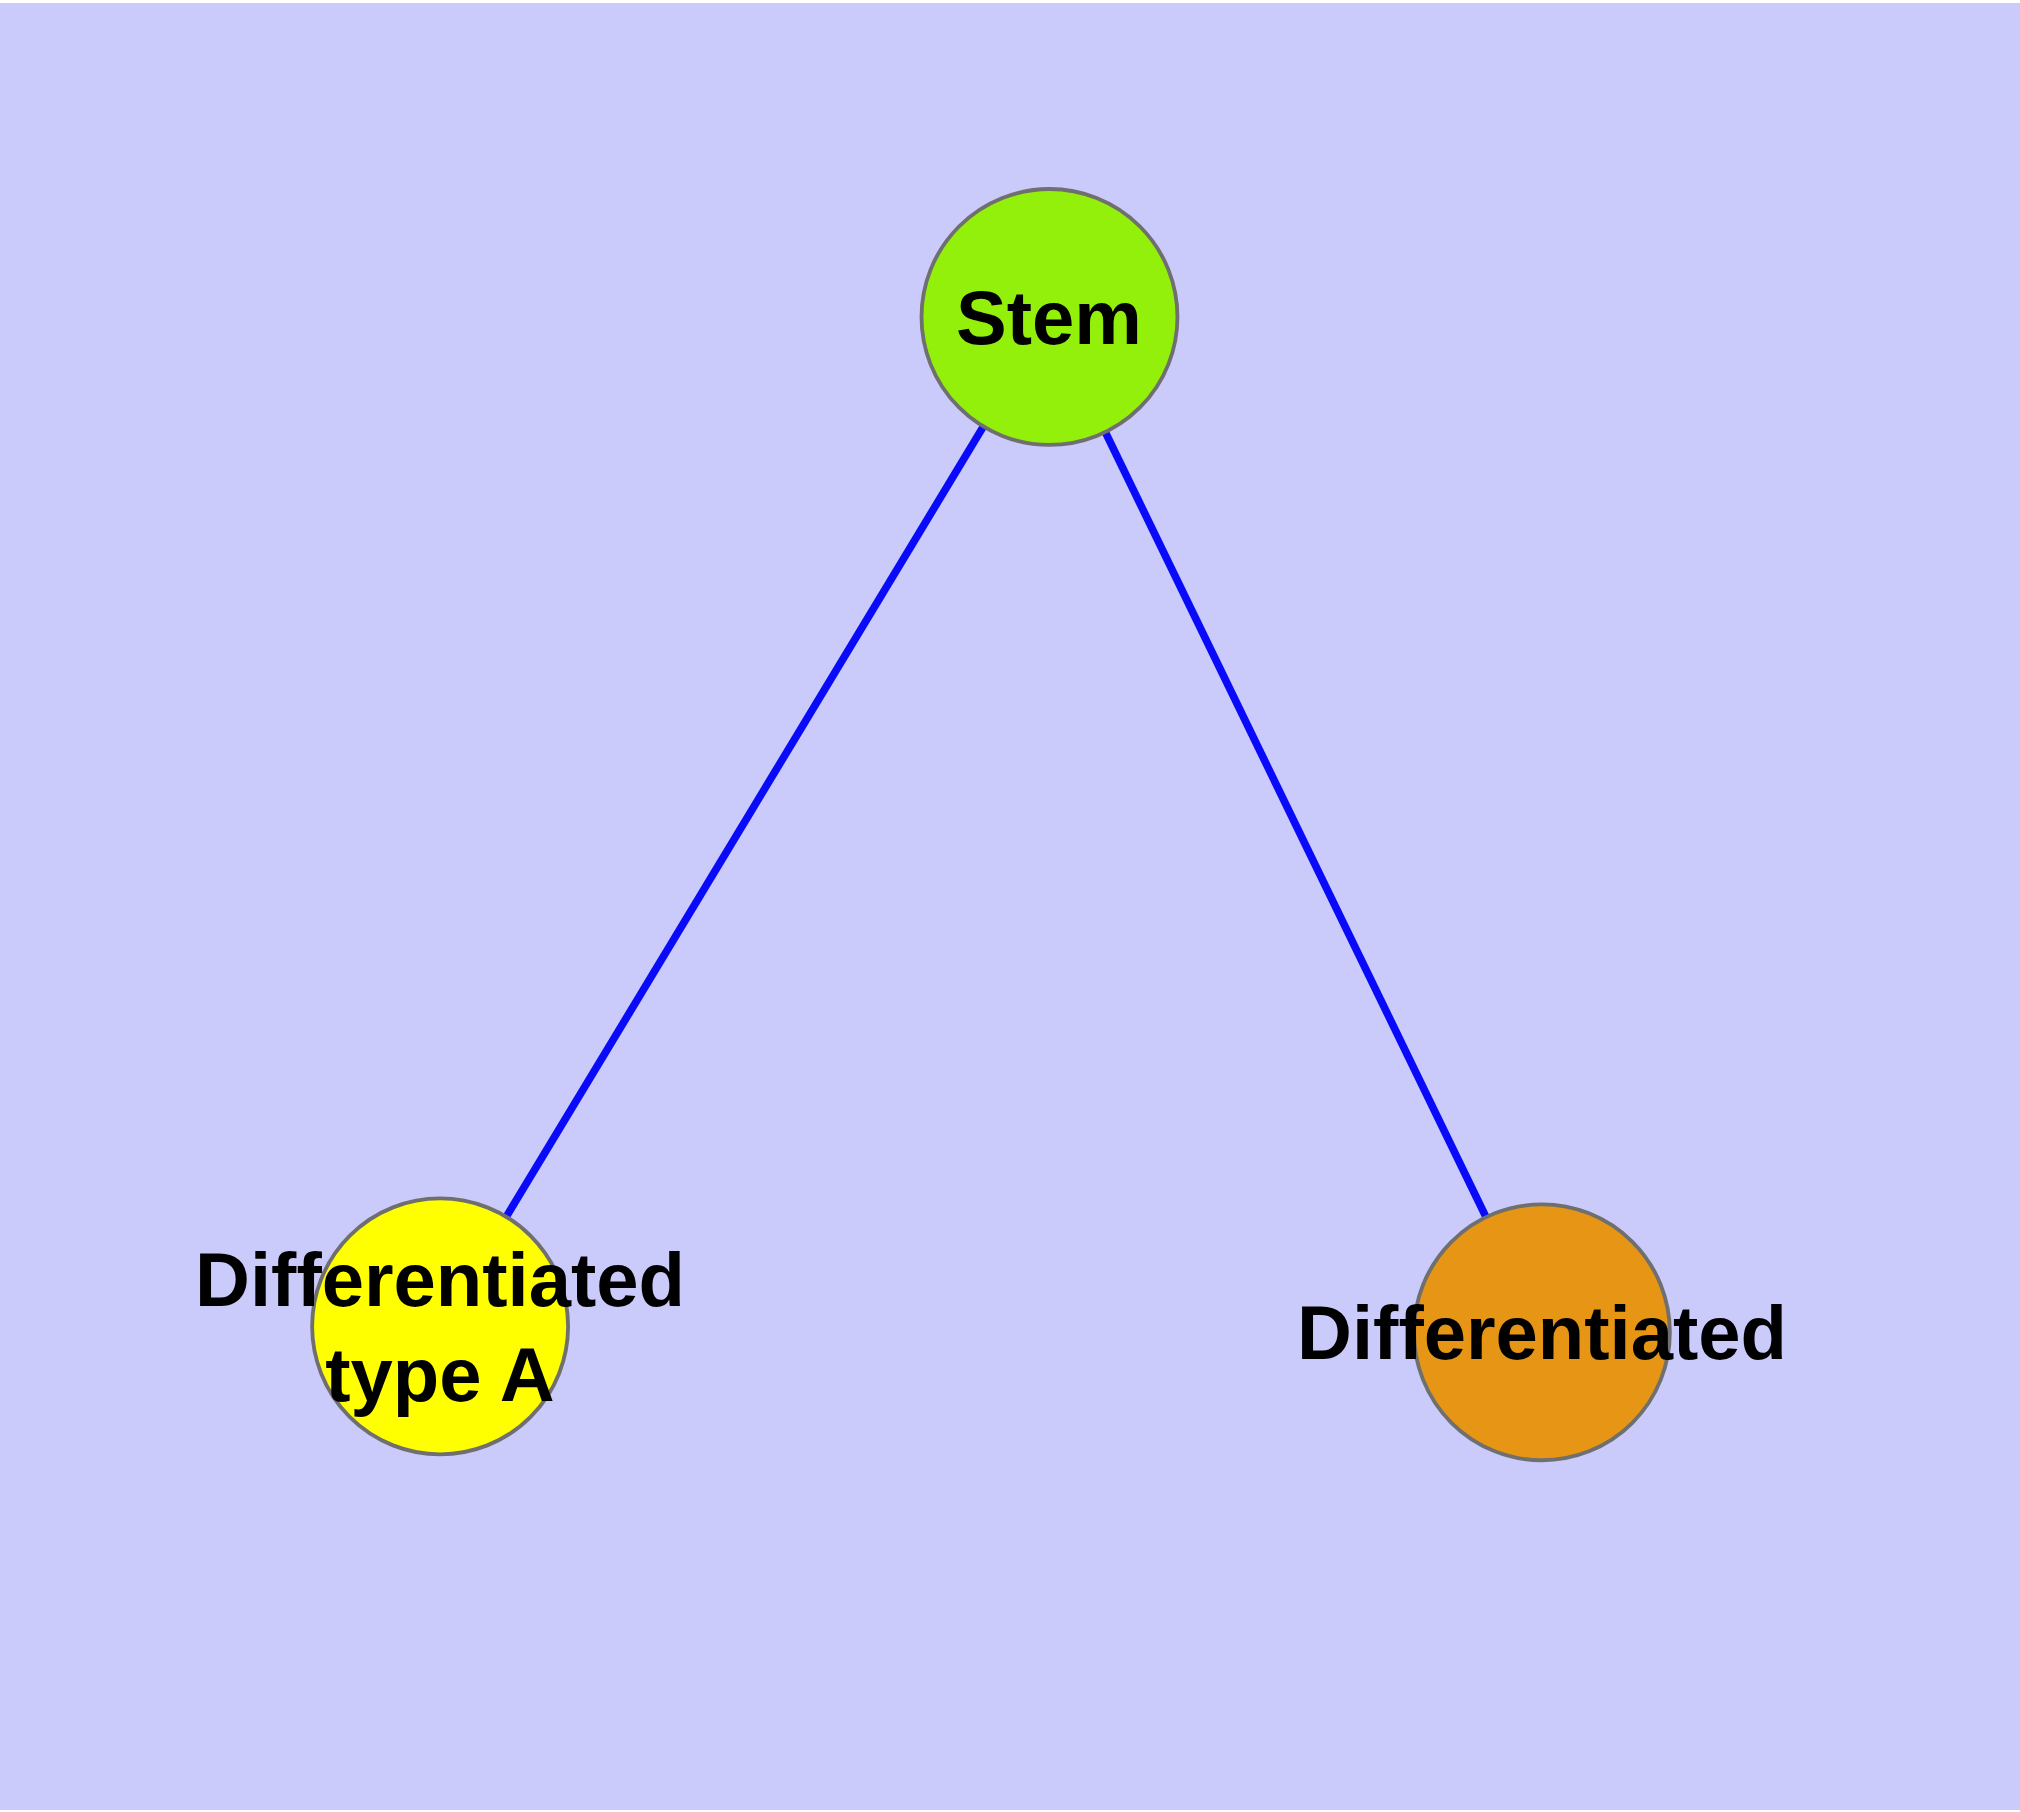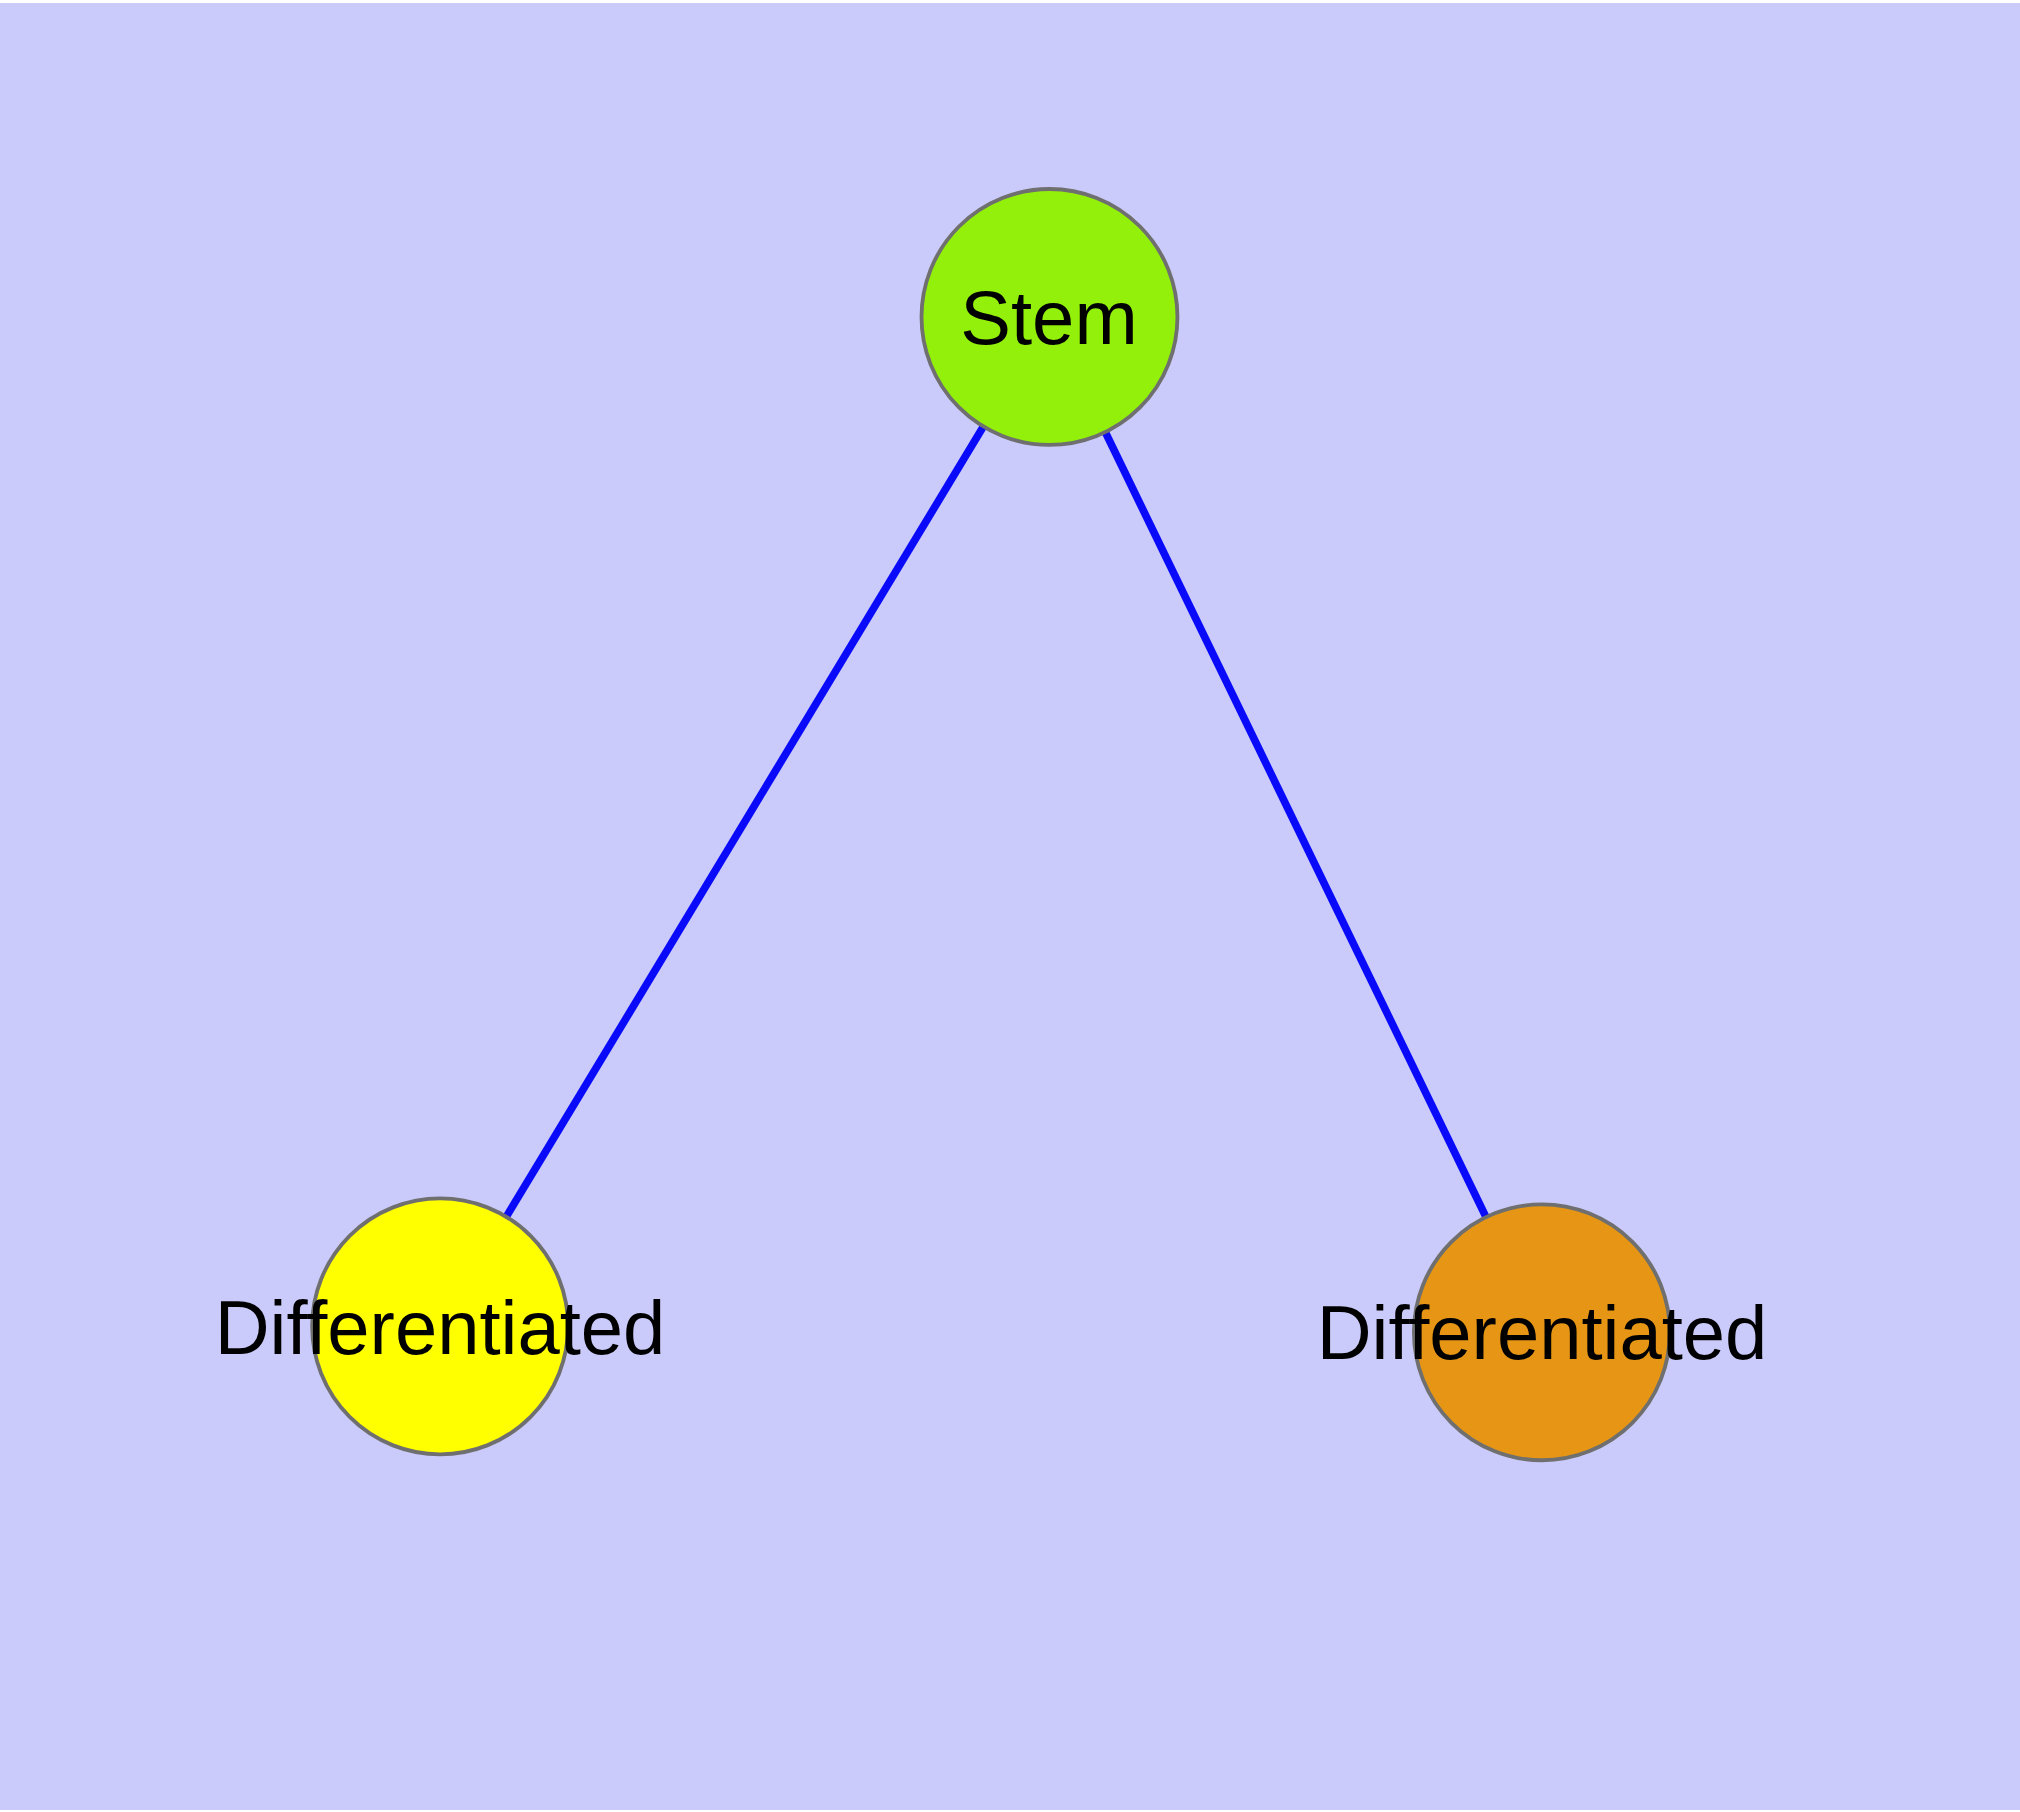--- a/index.html
+++ b/index.html
@@ -22,21 +22,21 @@
     position: absolute;
     left: 0;
     top: 0;
     width: 2021px;
     height: 1812px;
   }
   .node-label {
     position: absolute;
     transform: translate(-50%, -50%);
     text-align: center;
-    font-weight: normal;
+    font-weight: bold;
     font-size: 76px;
     line-height: 95px;
     color: #000000;
     white-space: nowrap;
   }
   .node-label span { display: block; }
 </style>
 </head>
 <body>
 
@@ -49,18 +49,19 @@
 
   <circle cx="1238" cy="374" r="151" stroke-width="4.5" fill="#93F00A" stroke="#6F6F6F"></circle>
   <circle cx="519" cy="1565" r="151" stroke-width="4.5" fill="#FFFF00" stroke="#6F6F6F"></circle>
   <circle cx="1819" cy="1572" r="151" stroke-width="4.5" fill="#E69614" stroke="#6F6F6F"></circle>
 </svg>
 
 <div class="node-label" style="left:1049px; top:317px;">Stem</div>
 
 <div class="node-label" style="left:440px; top:1327px;">
   <span>Differentiated</span>
+  <span>type A</span>
 </div>
 
 <div class="node-label" style="left:1542px; top:1332px;">
   <span>Differentiated</span>
 </div>
 
 
 </body></html>

